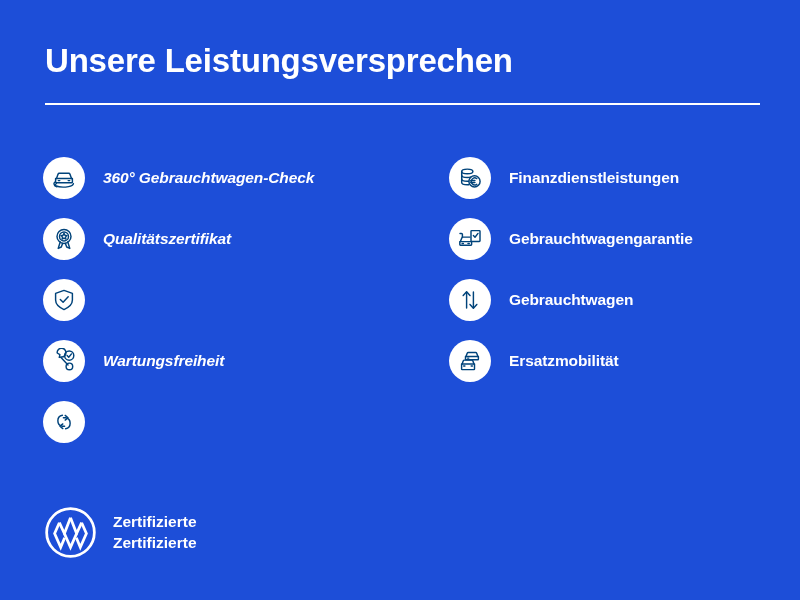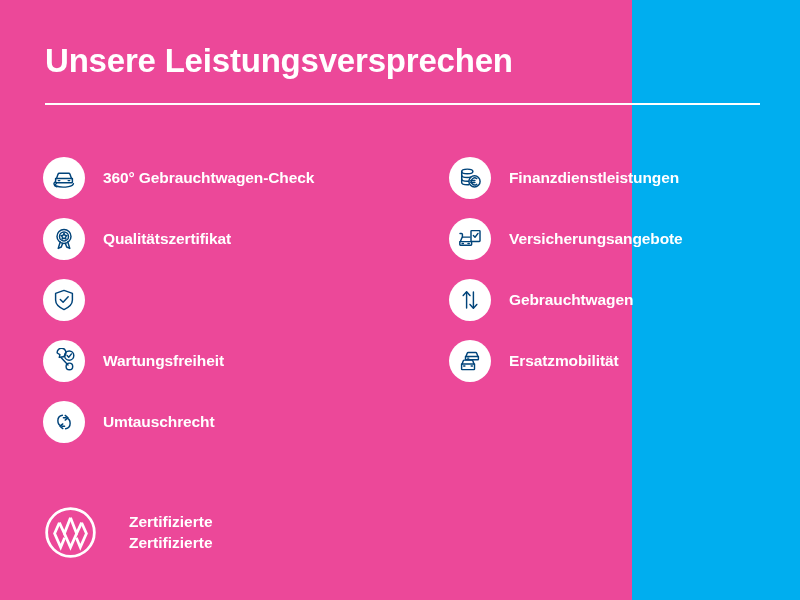--- a/index.html
+++ b/index.html
@@ -11,23 +11,23 @@
   }
 
   body {
     font-family: "Liberation Sans", sans-serif;
     background: #00aeef;
     -webkit-font-smoothing: antialiased;
   }
 
   #page {
     position: relative;
-    width: 632px;
+    width: 800px;
     height: 600px;
-    background: #ec4899;
+    background: #1d4ed8;
   }
 
   
   .page-title {
     position: absolute;
     left: 45px;
     top: 42px;
     font-size: 33px;
     font-weight: bold;
     color: #ffffff;
@@ -42,21 +42,21 @@
     width: 715px;
     height: 2px;
     background: #ffffff;
   }
 
   
   .benefit-col {
     position: absolute;
     top: 157px;
   }
-  .benefit-col.left  { left: 43px;  width: 400px; }
+  .benefit-col.left  { left: 43px;  width: 400px; font-style: italic; }
   .benefit-col.right { left: 449px; width: 340px; text-align: right; }
 
   .benefit-row {
     display: flex;
     align-items: center;
     height: 42px;
     margin-bottom: 19px;
   }
 
   .benefit-icon {
@@ -91,21 +91,20 @@
     letter-spacing: -0.1px;
   }
 
   
   .brand {
     position: absolute;
     left: 44px;
     top: 506px;
     display: flex;
     align-items: center;
-    gap: 16px;
   }
 
   .brand-logo {
     flex: 0 0 auto;
     width: 53px;
     height: 53px;
   }
   .brand-logo svg { width: 53px; height: 53px; display: block; }
   .brand-logo svg * {
     stroke: #ffffff;
@@ -187,21 +186,20 @@
 
     <div class="benefit-row">
       <span class="benefit-icon">
         <svg viewBox="0 0 26 26">
           <path d="M11.4 6.3 A5.6 5.6 0 0 0 11.4 17.3 L13.6 17.3"></path>
           <polyline points="11.8,14.9 9.0,17.3 11.8,19.6"></polyline>
           <path d="M14.6 19.7 A5.6 5.6 0 0 0 14.6 8.7 L12.4 8.7"></path>
           <polyline points="14.2,11.1 17.0,8.7 14.2,6.4"></polyline>
         </svg>
       </span>
-      <span class="benefit-label">Umtauschrecht</span>
     </div>
 
   </div>
 
   <div class="benefit-col right">
 
     <div class="benefit-row">
       <span class="benefit-icon">
         <svg viewBox="0 0 26 26">
           <ellipse cx="10.3" cy="6.4" rx="5.6" ry="2.3"></ellipse>
@@ -222,21 +220,21 @@
         <svg viewBox="0 0 26 26">
           <path d="M3.4 15.6 L4.8 11.9 Q5.1 11.1 6.0 11.1 L12.9 11.1"></path>
           <path d="M2.8 15.6 L14.6 15.6 L14.6 18.6 Q14.6 19.2 14.0 19.2 L3.4 19.2 Q2.8 19.2 2.8 18.6 Z"></path>
           <line x1="5.1" y1="17.4" x2="6.4" y2="17.4"></line>
           <line x1="11.0" y1="17.4" x2="12.3" y2="17.4"></line>
           <path d="M5.4 11.1 L5.4 8.3 Q5.4 7.4 4.4 7.4 L3.0 7.4"></path>
           <rect x="14.0" y="4.6" width="9.0" height="10.9" rx="0.7"></rect>
           <polyline points="16.4,9.6 18.0,11.2 21.0,7.4"></polyline>
         </svg>
       </span>
-      <span class="benefit-label">Versicherungsangebote</span>
+      <span class="benefit-label">Gebrauchtwagengarantie</span>
     </div>
 
     <div class="benefit-row">
       <span class="benefit-icon">
         <svg viewBox="0 0 26 26">
           <line x1="9.6" y1="21.0" x2="9.6" y2="5.2"></line>
           <polyline points="6.2,8.6 9.6,4.8 13.0,8.6"></polyline>
           <line x1="16.4" y1="5.0" x2="16.4" y2="20.8"></line>
           <polyline points="13.0,17.4 16.4,21.2 19.8,17.4"></polyline>
         </svg>

